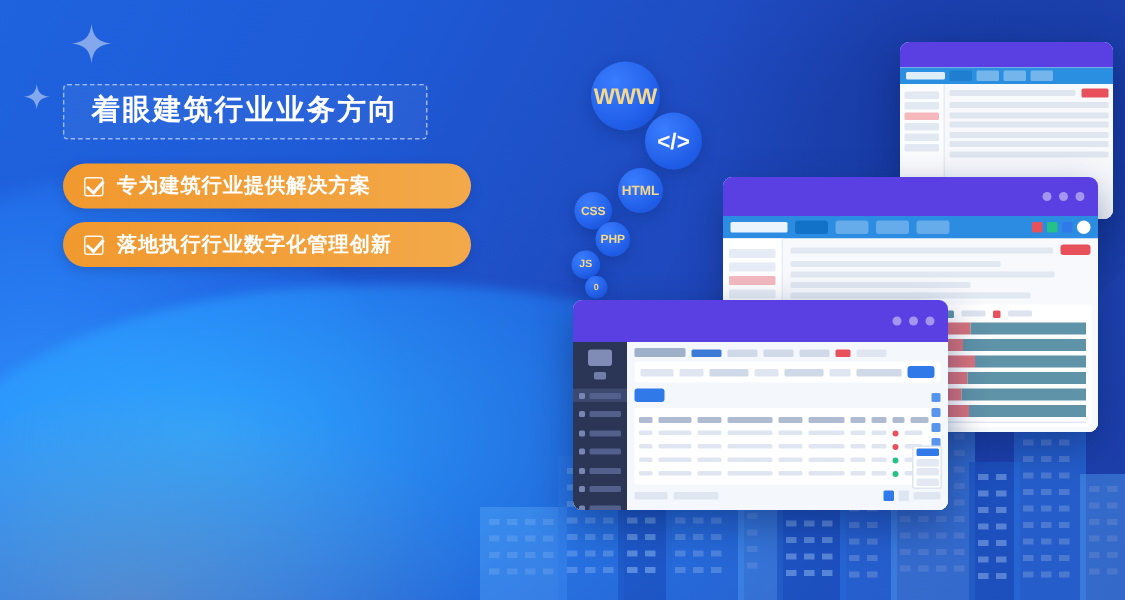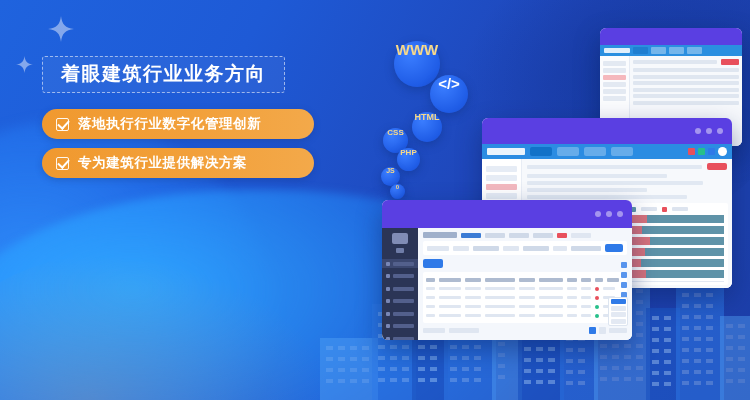--- a/index.html
+++ b/index.html
@@ -113,21 +113,21 @@
     font-family: "DejaVu Sans", "Liberation Sans", sans-serif;
     font-size: 13.5px; font-weight: 700; color: #ffffff;
     letter-spacing: .6px; white-space: nowrap;
   }
 
   
   .bubble {
     position: absolute;
     border-radius: 50%;
     background: radial-gradient(circle at 35% 30%, #3a7dff 0%, #1f5ce6 70%, #1a4fd0 100%);
-    display: flex; align-items: flex-start; justify-content: center;
+    display: flex; align-items: center; justify-content: center;
     color: #f7d98a; font-weight: 700;
     box-shadow: 0 3px 10px rgba(10,40,110,.35);
   }
   .bubble.tag { color: #ffffff; }
 
   
   .win-card {
     position: absolute;
     border-radius: 6px;
     overflow: hidden;
@@ -509,25 +509,25 @@
     <div class="tagline-box">
       <div class="tagline">着眼建筑行业业务方向</div>
     </div>
 
     <div class="headline">
     </div>
 
     <div class="pills">
       <div class="pill">
         <span class="check"></span>
-        <span class="plabel">落地执行行业数字化管理创新</span>
+        <span class="plabel">专为建筑行业提供解决方案</span>
       </div>
       <div class="pill">
         <span class="check"></span>
-        <span class="plabel">专为建筑行业提供解决方案</span>
+        <span class="plabel">落地执行行业数字化管理创新</span>
       </div>
     </div>
   </div>
 
   <div id="bubbles">
       <div class="bubble" style="left: 394px; top: 41px; width: 46px; height: 46px; font-size: 15px;">
         <span>WWW</span>
       </div>
       <div class="bubble tag" style="left: 430px; top: 75px; width: 38px; height: 38px; font-size: 15px;">
         <span>&lt;/&gt;</span>

